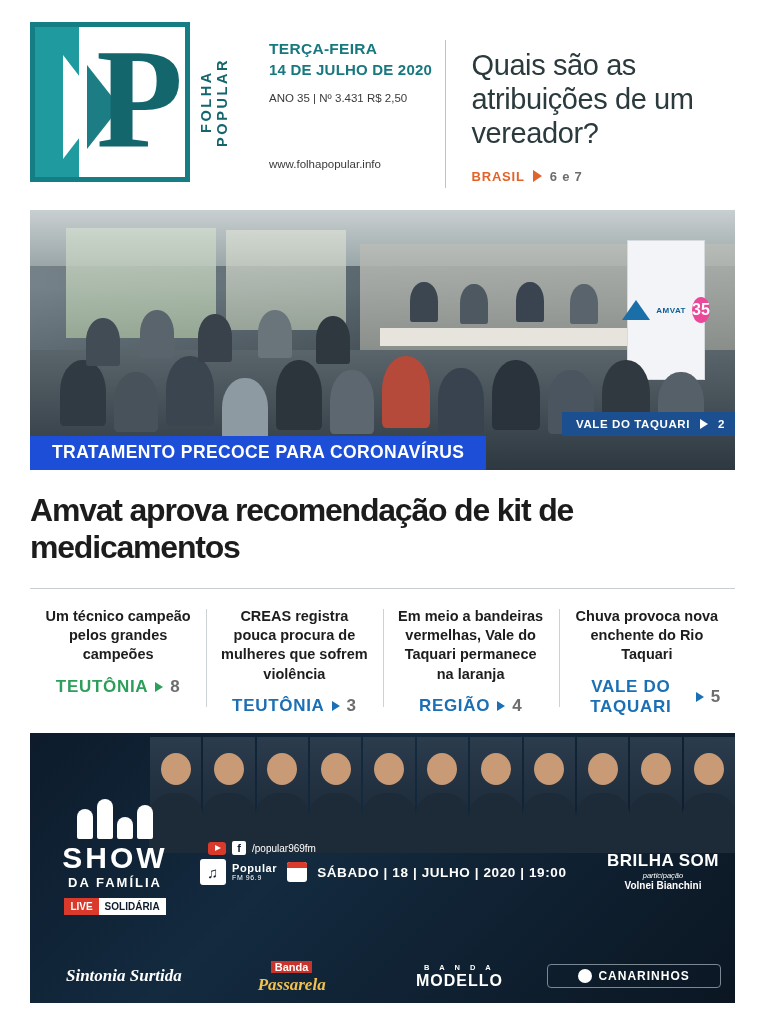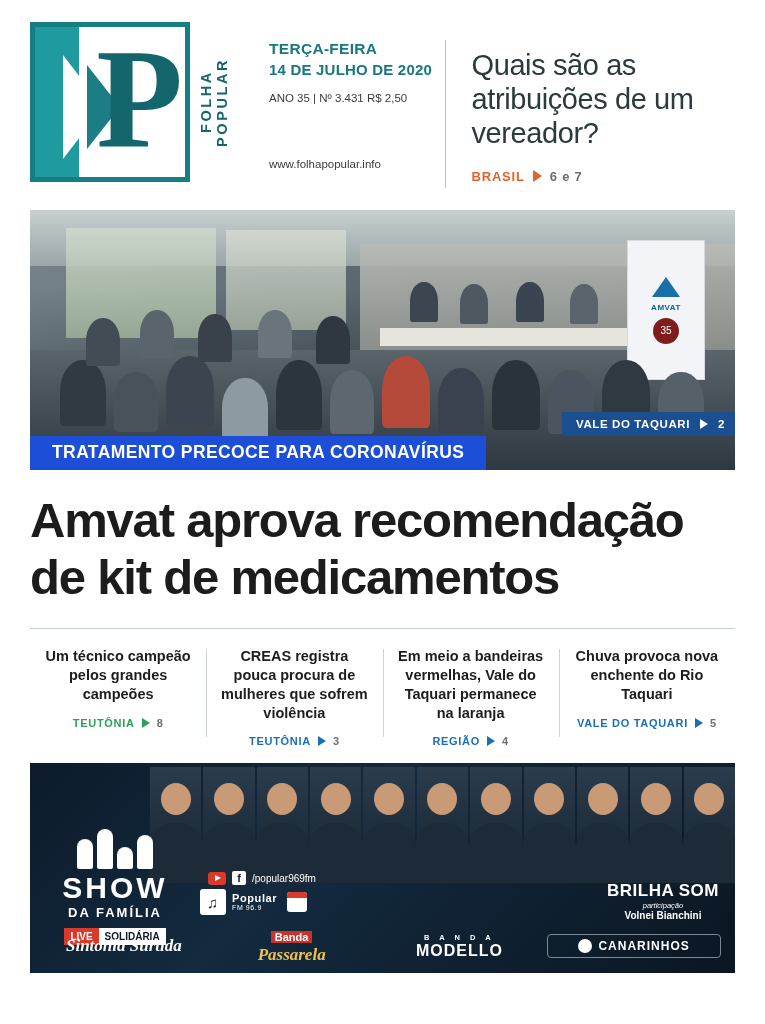--- a/index.html
+++ b/index.html
@@ -154,31 +154,31 @@
     opacity: .8;
   }
   .photo .backwall {
     position: absolute; left: 330px; top: 34px; right: 0; height: 120px;
     background: linear-gradient(to bottom, #b9bcb7, #8d918d);
     opacity: .9;
   }
   .photo .banner {
     position: absolute; right: 30px; top: 30px; width: 78px; height: 140px;
     background: #f2f4f7; border: 1px solid #d6dade;
-    display:flex; flex-direction: column; align-items:center; justify-content:center;
+    display:flex; align-items:center; justify-content:center;
     gap: 6px;
   }
   .photo .banner .bt {
     width: 0;height:0;border-left: 14px solid transparent; border-right: 14px solid transparent;
     border-bottom: 20px solid #1b6fa8;
   }
   .photo .banner .bl { font-size: 8px; font-weight: bold; color:#0e5d93; letter-spacing: .5px; }
   .photo .banner .bc {
-    width: 26px;height:26px;border-radius:50%;background:#7f1d1d;color:#fff;
-    font-size:10px;display:flex;align-items:center;justify-content:center;font-weight:normal;
+    width: 26px;height:26px;border-radius:50%;background:#ec4899;color:#fff;
+    font-size:16px;display:flex;align-items:center;justify-content:center;font-weight:bold;
   }
   .photo .table {
     position: absolute; left: 350px; top: 118px; width: 260px; height: 18px;
     background: #e7e4dd;
   }
   .photo .floor {
     position: absolute; left:0; right:0; bottom: 0; height: 120px;
     background: linear-gradient(to bottom, #5a646b, #2e3840);
   }
   .crowd { position:absolute; inset:0; }
@@ -202,21 +202,21 @@
     background: #1d4ed8;
     color: #fff;
     font-size: 17.5px; font-weight: bold;
     letter-spacing: .4px;
     padding: 6px 22px 7px 22px;
   }
 
   
   .main-head {
     margin: 22px 30px 0 30px;
-    font-size: 49px;
+    font-size: 32px;
     line-height: 1.16;
     font-weight: bold;
     color: #1c1c1c;
     letter-spacing: -1.2px;
   }
 
   .rule {
     margin: 22px 30px 0 30px;
     border-top: 1px solid #c8cfd1;
   }
@@ -241,33 +241,33 @@
   .teaser h3 {
     font-size: 14.5px;
     line-height: 1.32;
     font-weight: bold;
     color: #1d1d1d;
     min-height: 58px;
   }
   .teaser .ref {
     margin-top: 12px;
     display: flex; align-items: center; justify-content: center; gap: 7px;
-    font-size: 11px; font-weight: bold; letter-spacing: .7px;
+    font-size: 17px; font-weight: bold; letter-spacing: .7px;
   }
   .teaser .ref .tri {
     width:0;height:0;border-top:5px solid transparent;border-bottom:5px solid transparent;
     border-left:8px solid currentColor;
   }
   .teaser .ref .pg { color: #6d6d6d; }
 
   
   .ad {
     position: relative;
     margin: 16px 30px 0 30px;
-    height: 210px;
+    height: 270px;
     background: linear-gradient(135deg, #0d1b2b 0%, #132a3f 40%, #0b1622 100%);
     overflow: hidden;
     color: #fff;
   }
   .ad .people {
     position: absolute; left: 120px; top: 4px; right: 0; height: 116px;
     display: flex; gap: 2px;
   }
   .ad .people .p {
     flex: 1 1 0; position: relative;
@@ -499,20 +499,21 @@
 
     <div class="infoline">
       <span class="brand-pop">
         <span class="pp">♫</span>
         <span class="pn">
           <span>Popular</span>
           <small>FM 96.9</small>
         </span>
       </span>
       <span class="cal"></span>
+      <span>SÁBADO | 18 | JULHO | 2020  |  19:00</span>
     </div>
 
     <div class="socials" style="position:absolute; left:178px; top:108px; display:flex; align-items:center; gap:6px;">
       <span class="yt"></span>
       <span class="fb">f</span>
       <span>/popular969fm</span>
     </div>
 
     <div class="sponsor-right">
       <div class="sp2">

